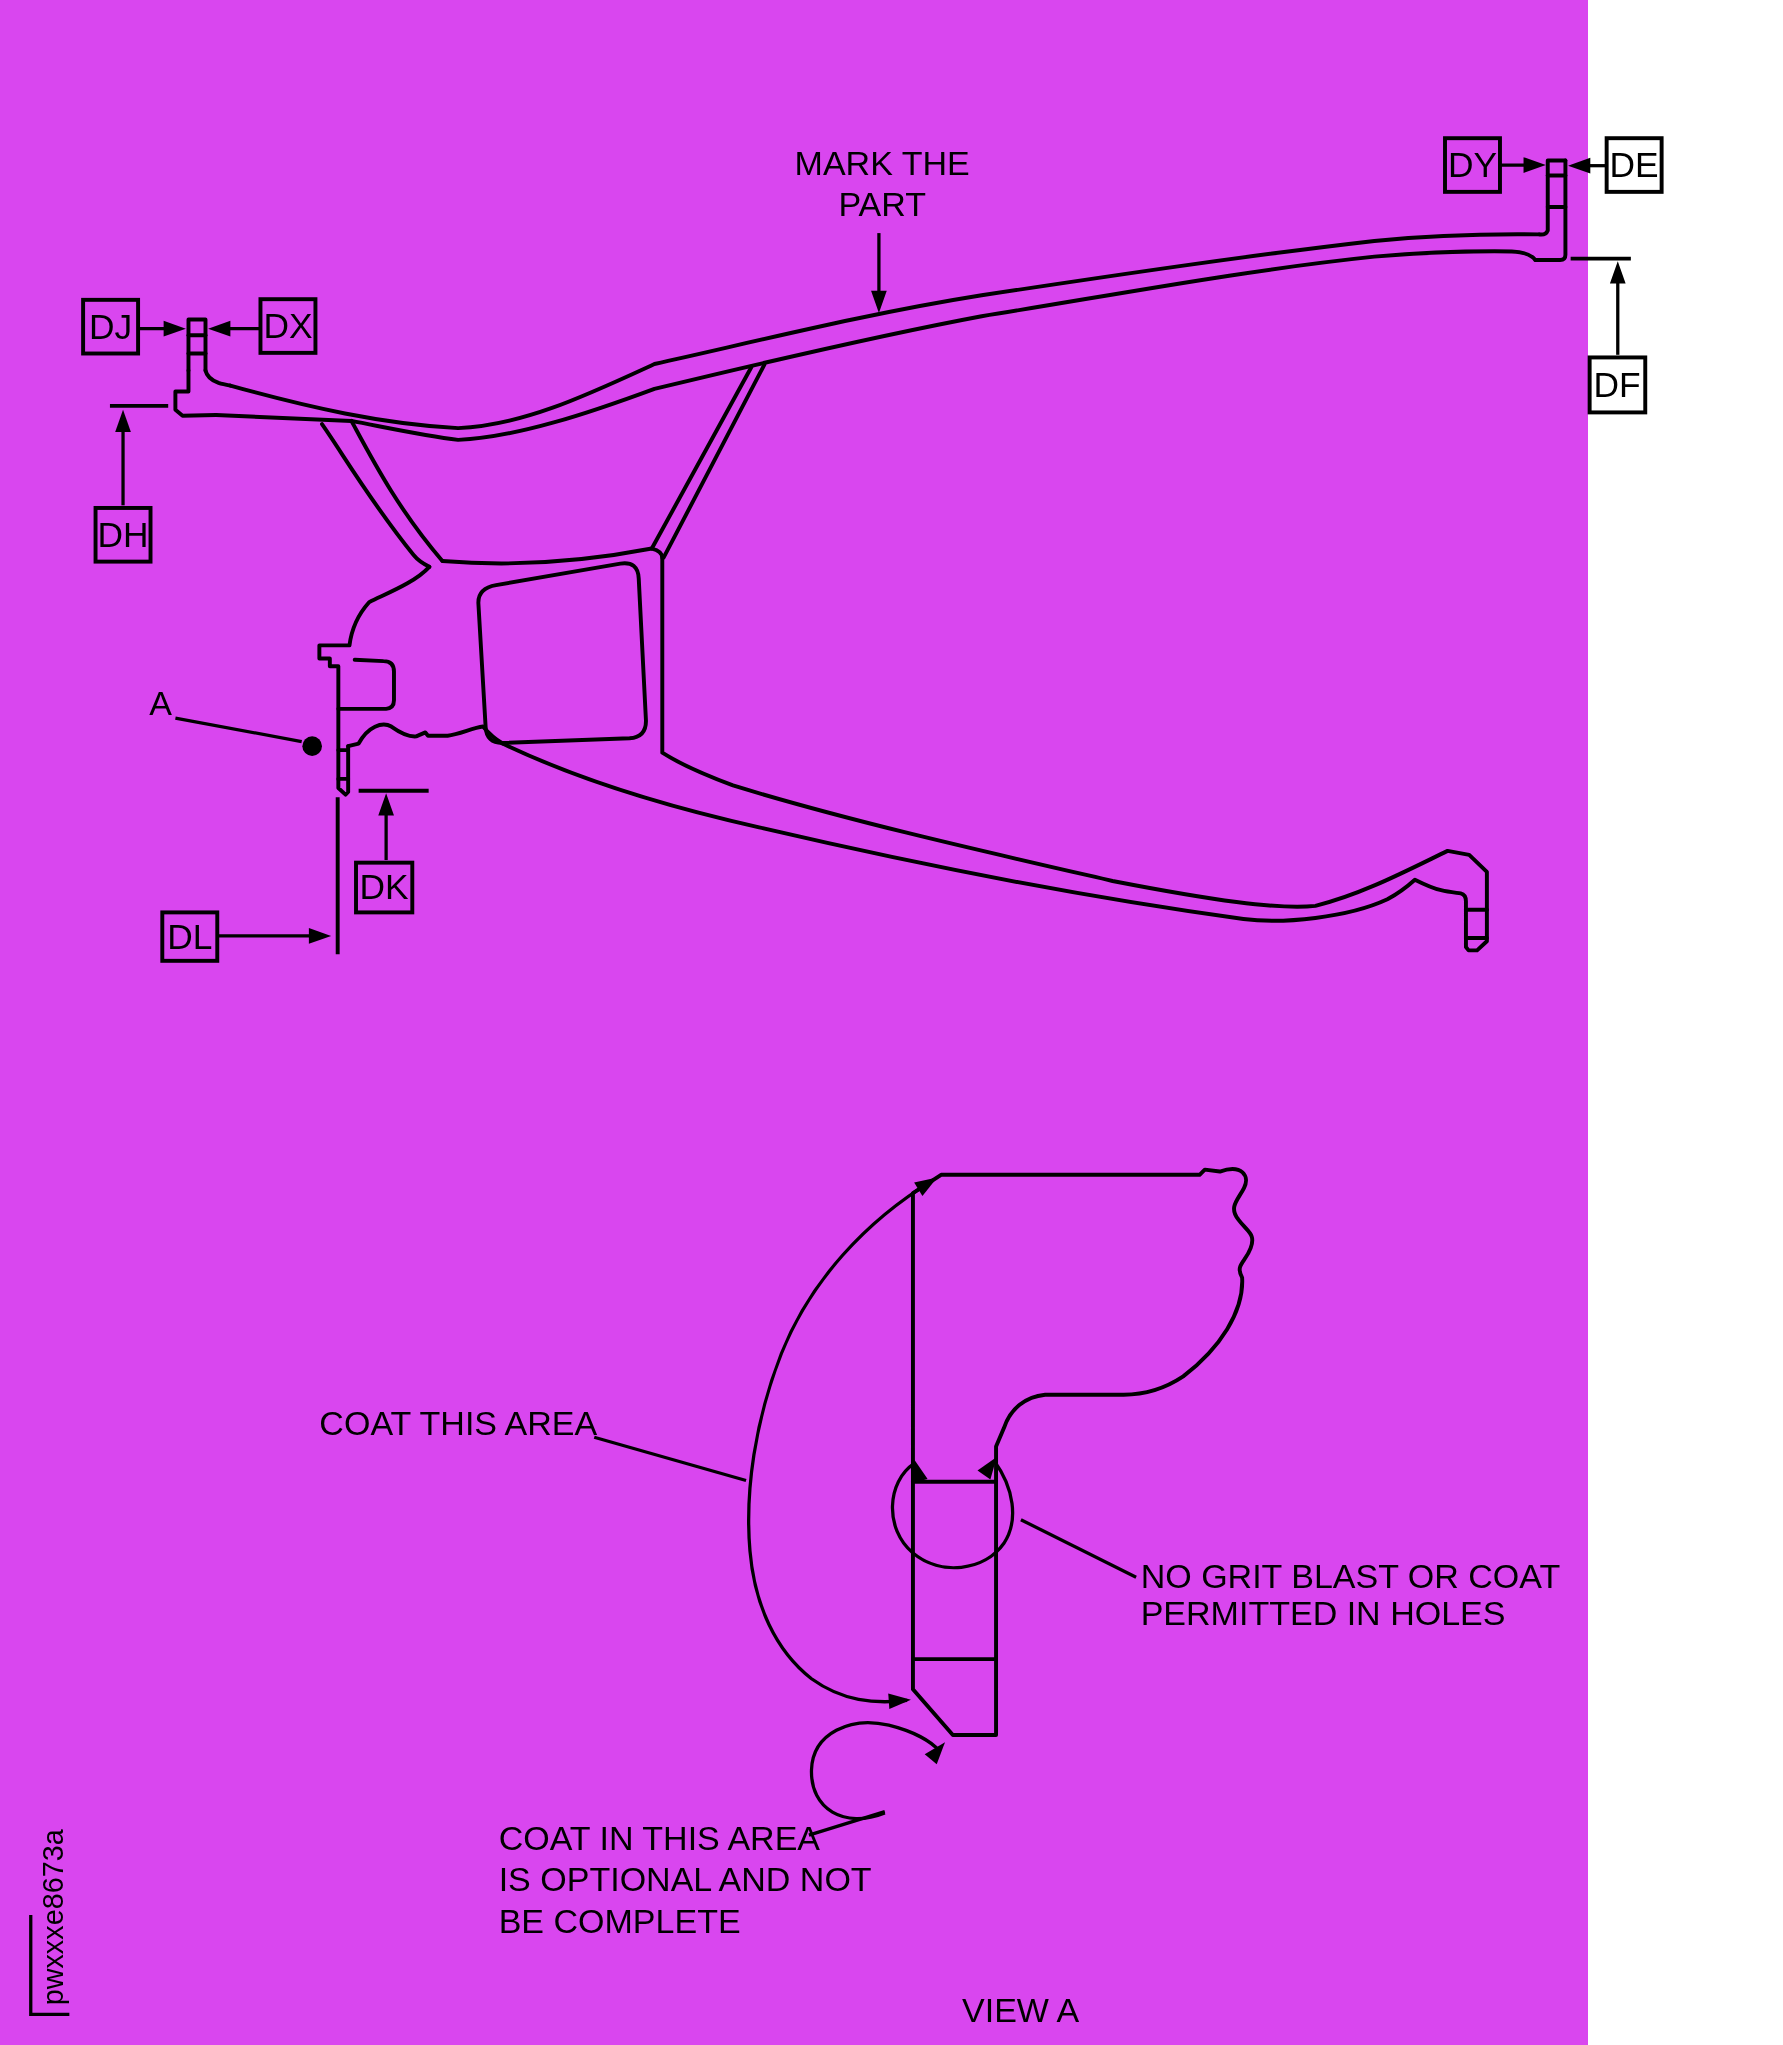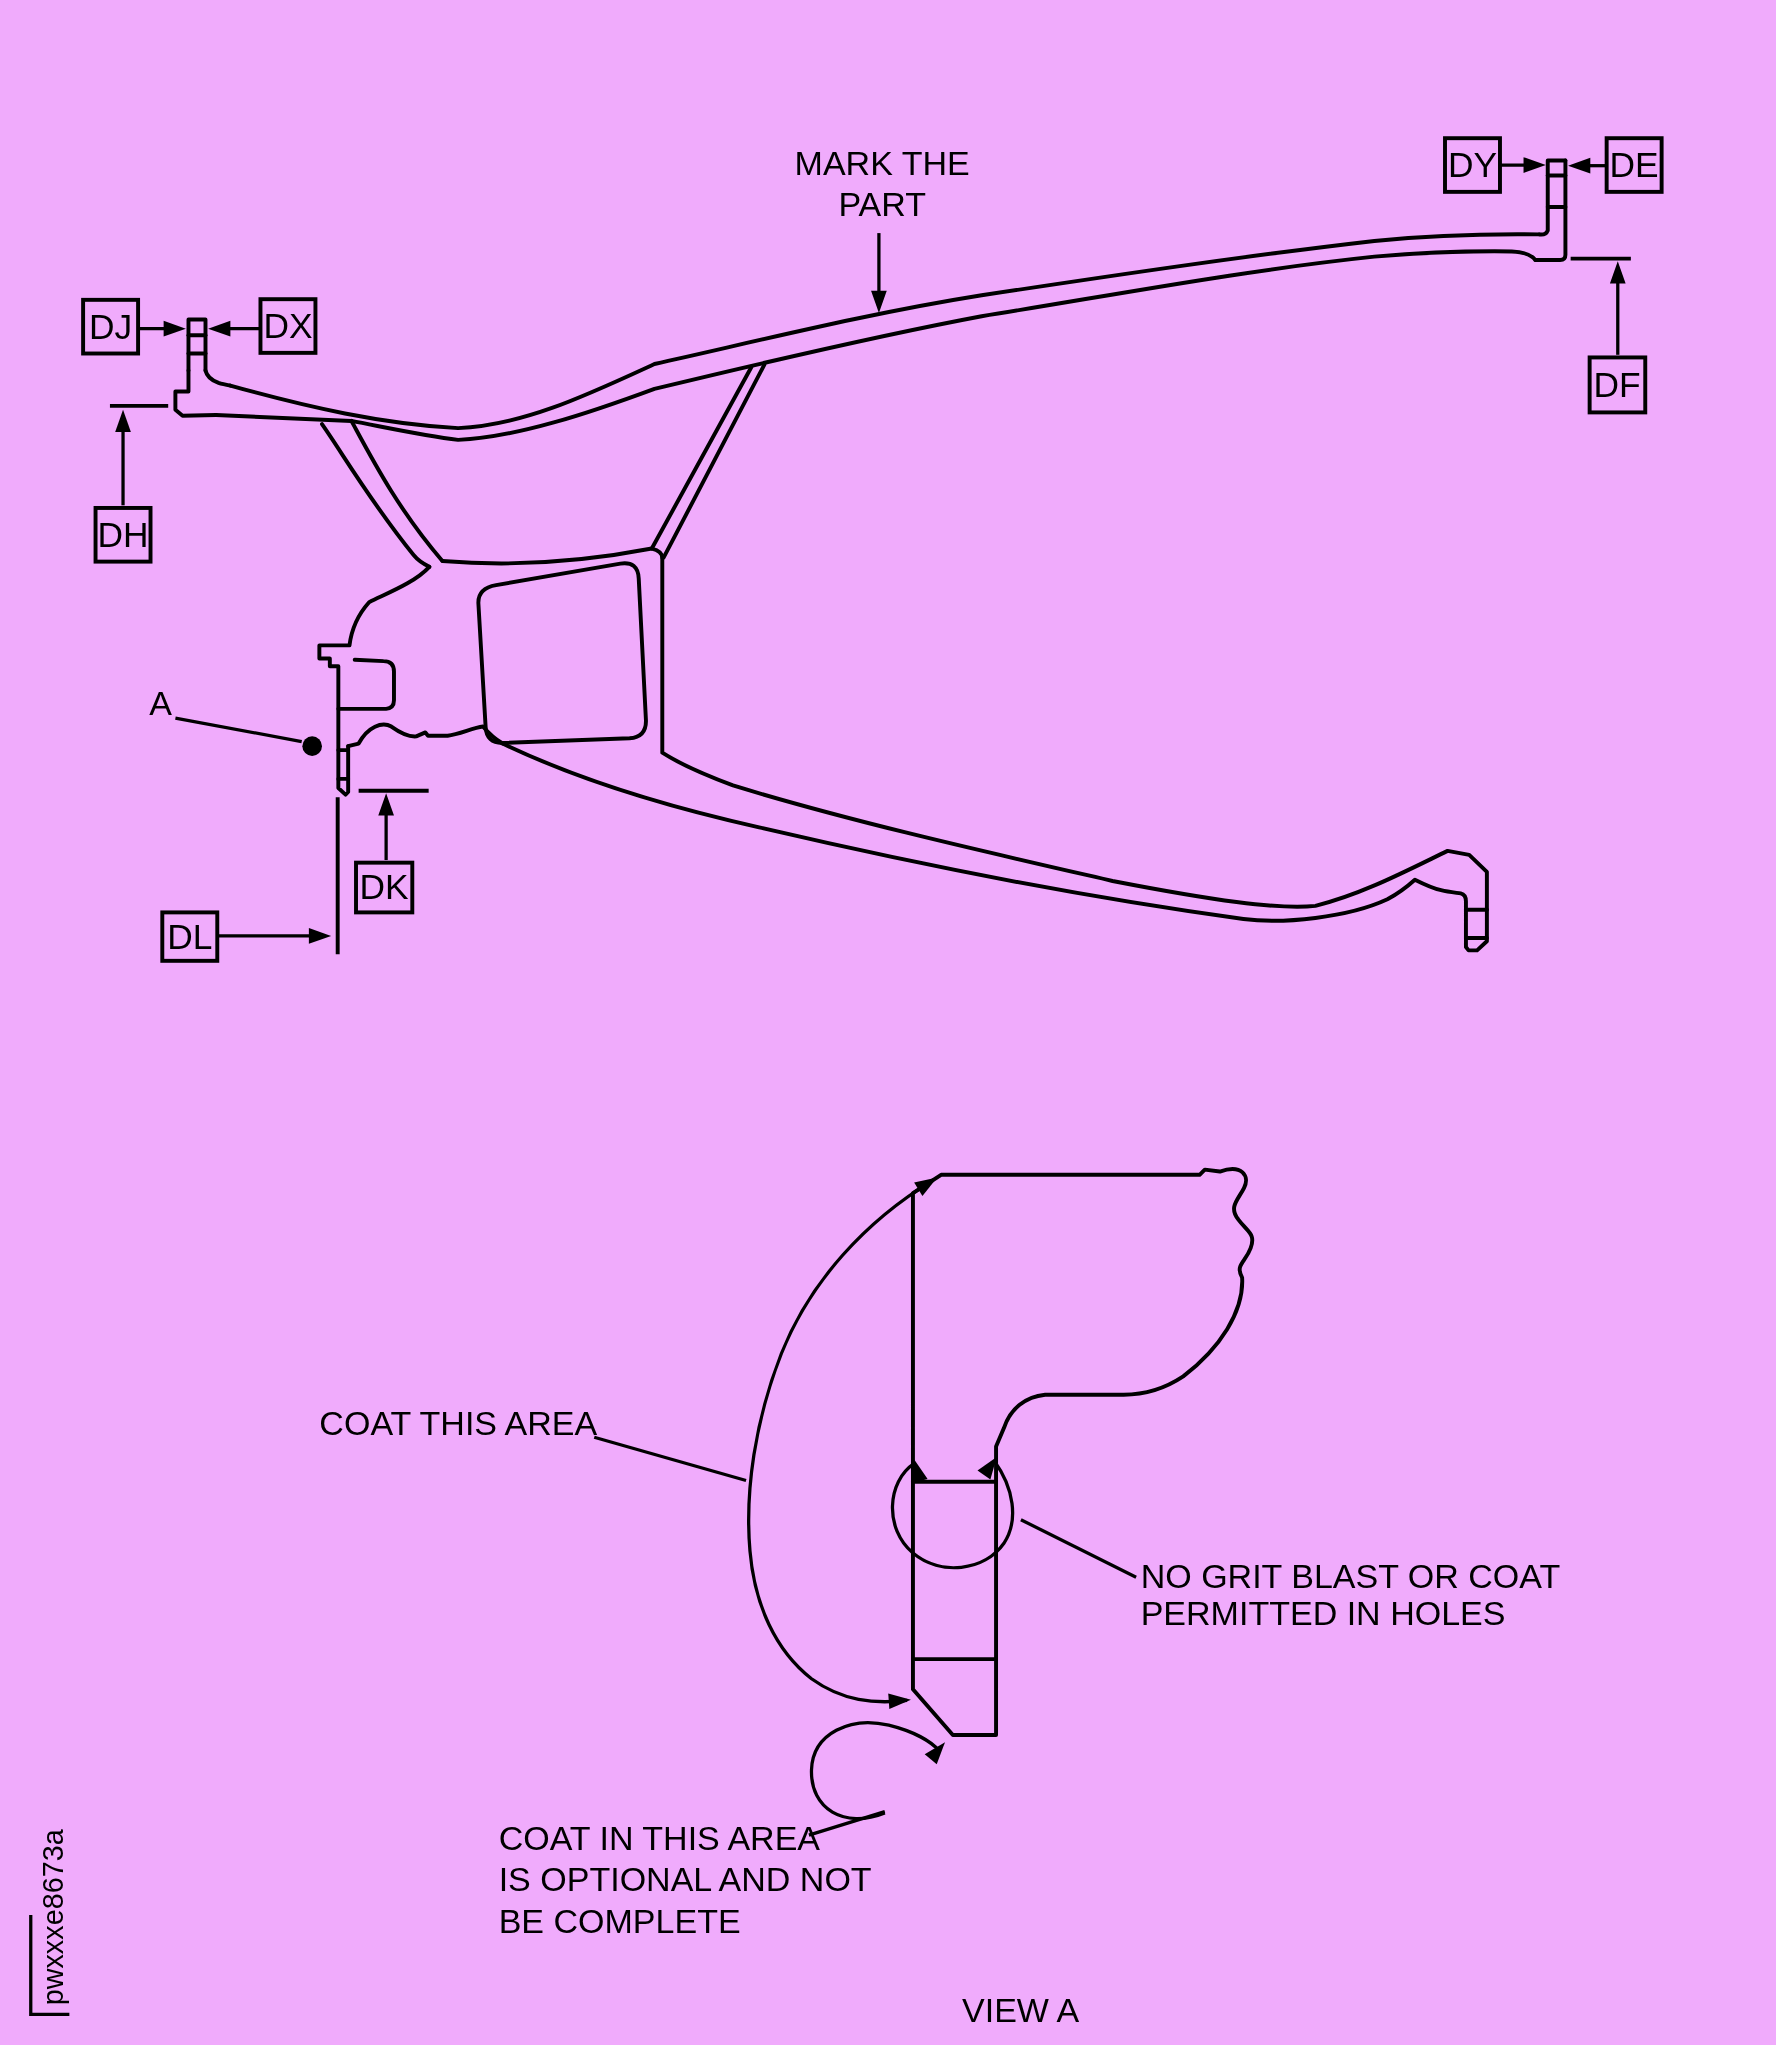--- a/index.html
+++ b/index.html
@@ -1,16 +1,16 @@
 <!DOCTYPE html>
 <html style="font-size:10.5px"><head>
 <meta charset="utf-8">
 <style>
   html,body{margin:0;padding:0;background:#ffffff;}
-  .page{width:1776px;height:2046px;position:relative;background:#f0abfc;}
+  .page{width:1588px;height:2046px;position:relative;background:#d946ef;}
   svg{display:block;}
   .outline{fill:none;stroke:#000;stroke-width:6;stroke-linecap:round;stroke-linejoin:round;}
   .thin{fill:none;stroke:#000;stroke-width:5;stroke-linecap:butt;}
   .datum{fill:none;stroke:#000;stroke-width:6;stroke-linecap:butt;}
   .boxr{fill:none;stroke:#000;stroke-width:6;}
   .head{fill:#000;stroke:none;}
   text{font-family:"Liberation Sans","DejaVu Sans",sans-serif;fill:#000;}
   .lbl{font-size:52px;}
   .boxlbl{font-size:54px;text-anchor:middle;}
   .ctr{text-anchor:middle;}

